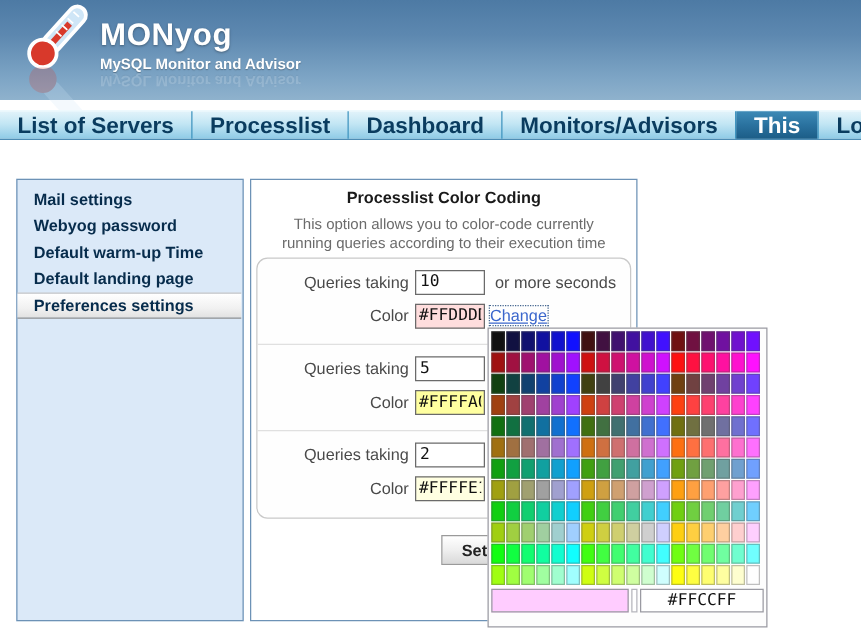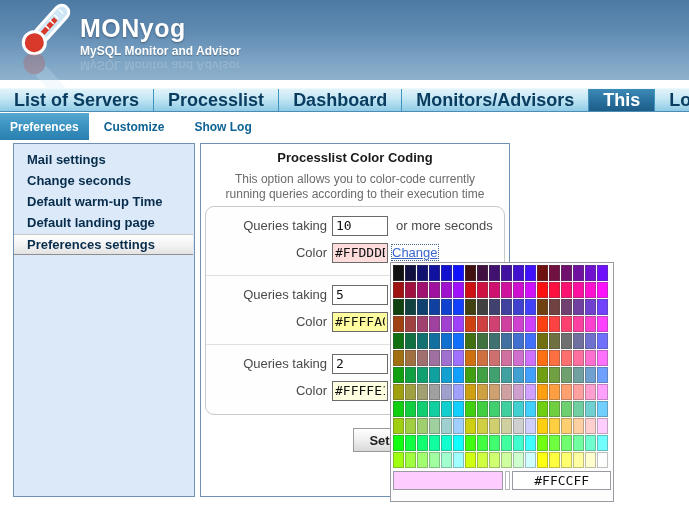--- a/index.html
+++ b/index.html
@@ -172,29 +172,24 @@
     <div class="nav-item">Processlist</div>
     <div class="nav-item">Dashboard</div>
     <div class="nav-item">Monitors/Advisors</div>
     <div class="nav-item active">This</div>
     <div class="nav-item">Log out</div>
     <div class="nav-item">Help</div>
     <div class="nav-item nav-spacer"></div>
     <div class="nav-copy">(c) 2008 Webyog</div>
   </div>
 
-  <div id="subnav">
-    <div class="subnav-item active">Preferences</div>
-    <div class="subnav-item">Customize</div>
-    <div class="subnav-item">Show Log</div>
-  </div>
 
   <div id="sidebar">
     <div class="side-item">Mail settings</div>
-    <div class="side-item">Change seconds</div>
+    <div class="side-item">Webyog password</div>
     <div class="side-item">Default warm-up Time</div>
     <div class="side-item">Default landing page</div>
     <div class="side-item selected">Preferences settings</div>
   </div>
 
   <div id="panel">
     <div class="panel-title">Processlist Color Coding</div>
     <div class="panel-desc">
       <div>This option allows you to color-code currently</div>
       <div>running queries according to their execution time</div>

